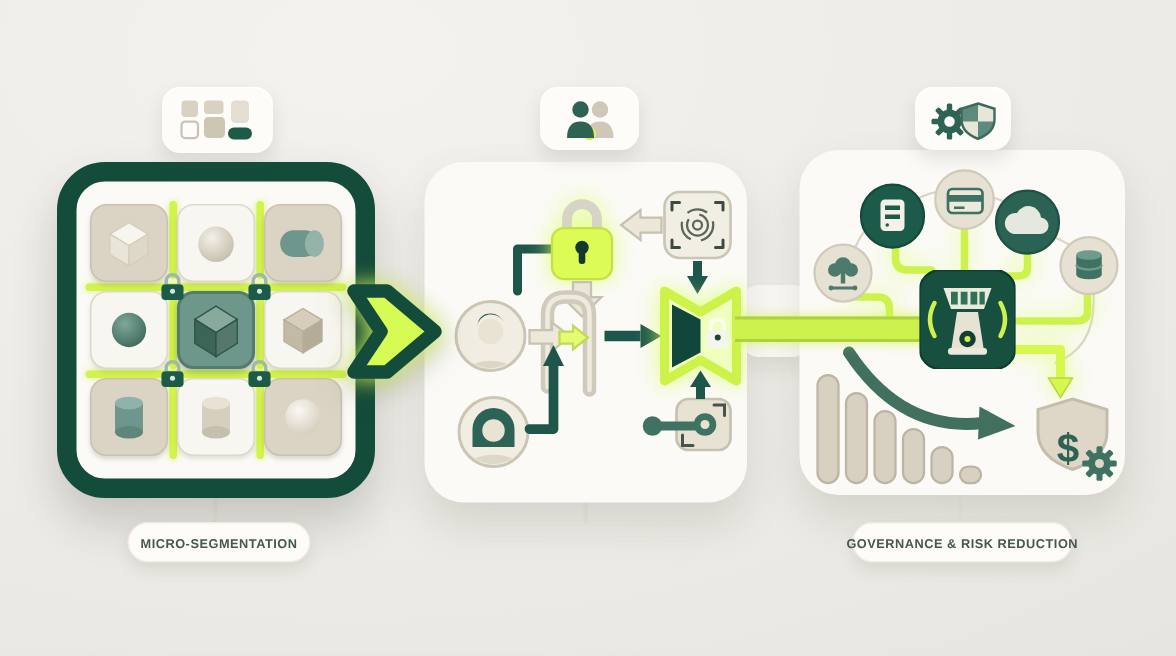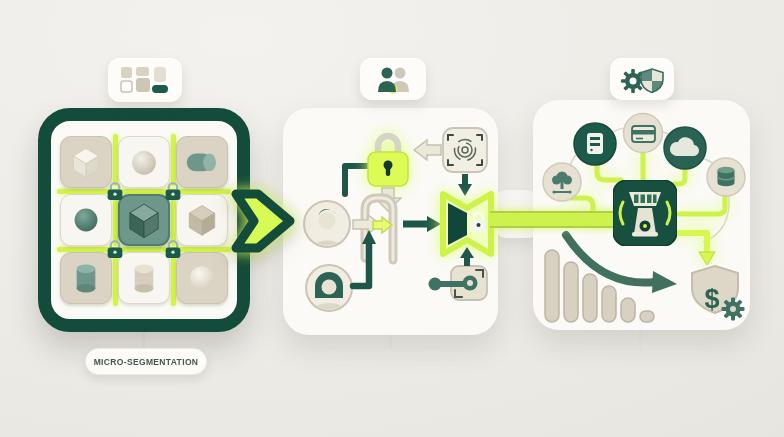--- a/index.html
+++ b/index.html
@@ -414,14 +414,17 @@
     </svg>
   </div>
 
   <div class="connector" style="left:142px;top:331px;height:18px;"></div>
   <div class="connector" style="left:389px;top:334px;height:15px;"></div>
   <div class="connector" style="left:639px;top:329px;height:20px;"></div>
 
   <div class="pill" style="left:85px;top:348px;width:120px;">
     <span>MICRO-SEGMENTATION</span>
   </div>
+  <div class="pill" style="left:568px;top:348px;width:145px;">
+    <span>GOVERNANCE &amp; RISK REDUCTION</span>
+  </div>
 
 </div>
 
 </body></html>

